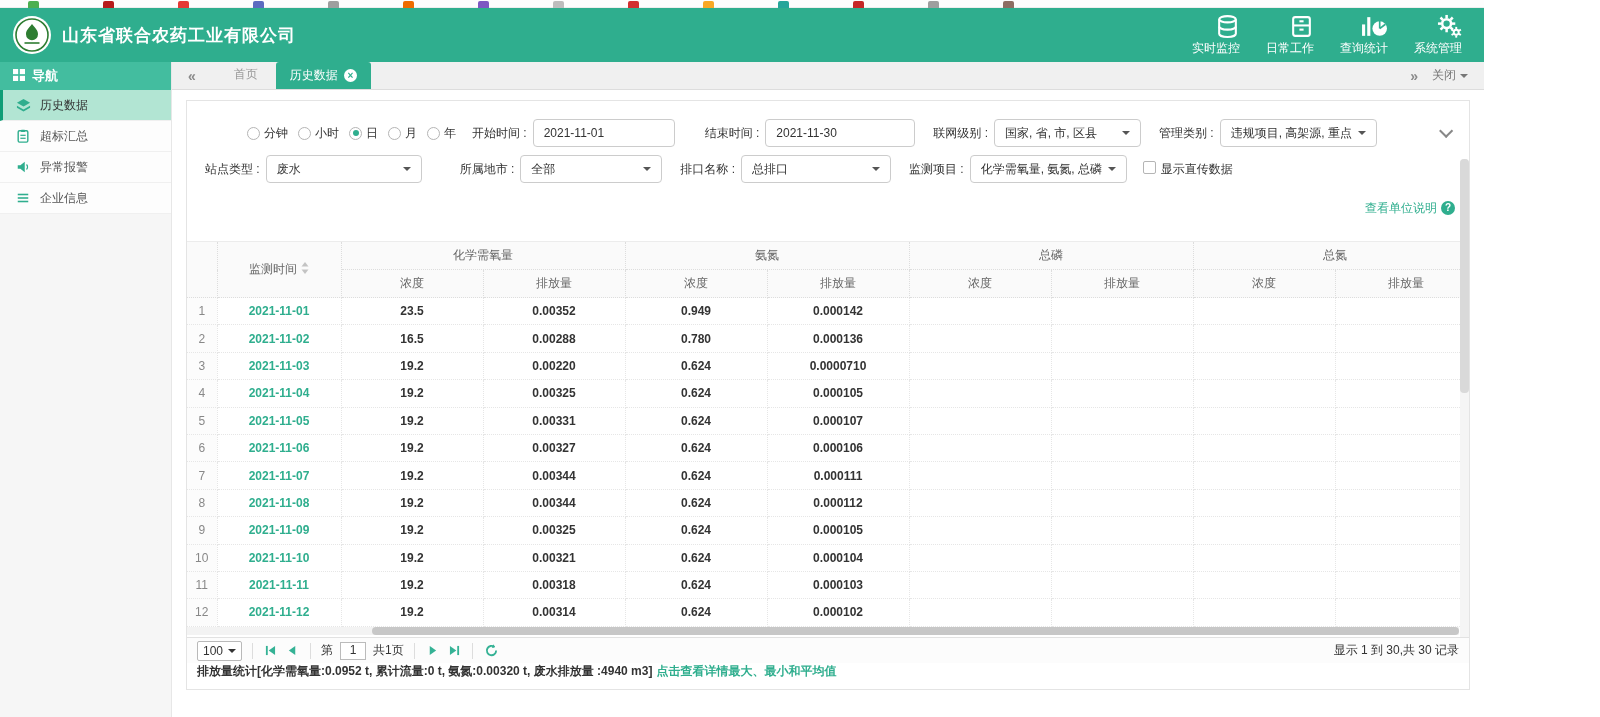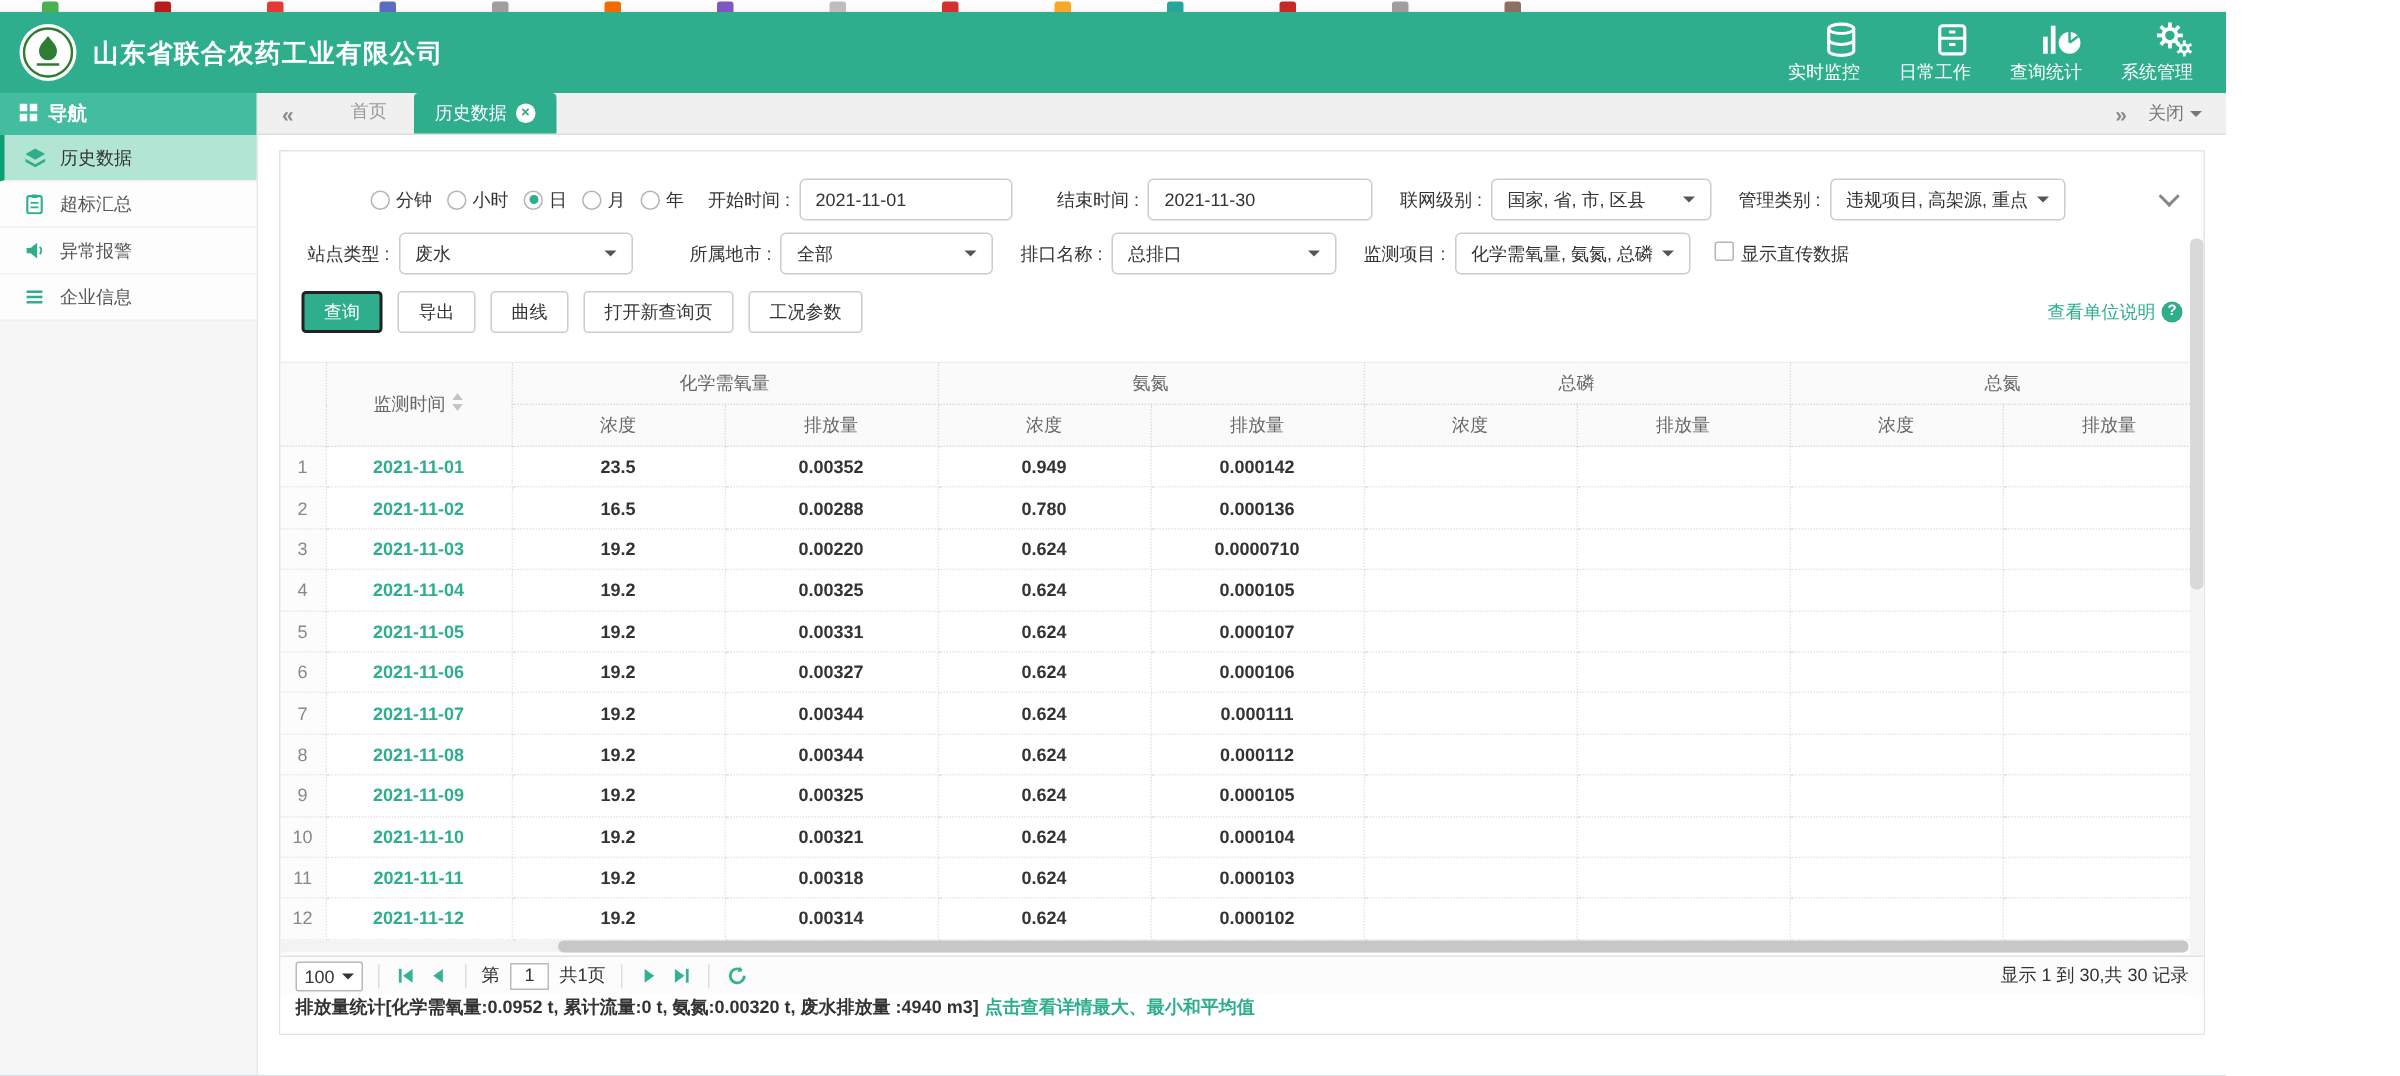--- a/index.html
+++ b/index.html
@@ -1,18 +1,18 @@
 <!DOCTYPE html>
 <html><head>
 <meta charset="utf-8">
 <style>
   * { margin:0; padding:0; box-sizing:border-box; }
   html,body { width:1600px; height:717px; overflow:hidden; background:#fff;
     font-family:"Liberation Sans","DejaVu Sans",sans-serif; font-size:12px; color:#333; }
-  .page { position:relative; width:1484px; height:717px; background:#0f766e; }
+  .page { position:relative; width:1484px; height:717px; background:#84cc16; }
 
   
   .tabstrip { position:absolute; top:0; left:0; right:0; height:8px; background:#fdfdfd; border-bottom:1px solid #eee; }
   .favicon { position:absolute; top:1px; width:11px; height:7px; border-radius:2px 2px 0 0; display:inline-block; }
 
   
   .header { position:absolute; top:8px; left:0; right:0; height:54px; background:#2fae8e; display:flex; align-items:center; }
   .logo { width:40px; height:40px; margin-left:12px; flex:0 0 auto; }
   .header-title { color:#fff; font-size:17px; font-weight:bold; margin-left:10px; letter-spacing:1px; }
   .header-nav { margin-left:auto; display:flex; gap:26px; margin-right:22px; }
@@ -336,27 +336,20 @@
             <span class="val">化学需氧量, 氨氮, 总磷, 总</span>
             <span class="scaret"></span>
           </div>
         <span class="checkbox" style="margin-left:16px">
           <span class="cbox"></span>
           <span>显示直传数据</span>
         </span>
       </div>
 
       <div class="frow btnrow">
-        <span style="display:flex;align-items:center;">
-            <button class="btn primary">查询</button>
-            <button class="btn">导出</button>
-            <button class="btn">曲线</button>
-            <button class="btn">打开新查询页</button>
-            <button class="btn">工况参数</button>
-          </span>
         <span class="unit-help">
           <span>查看单位说明</span>
           <span class="qmark">?</span>
         </span>
       </div>
 
       <div class="tablewrap">
         <table>
           <colgroup>
               <col style="width: 30px;">

